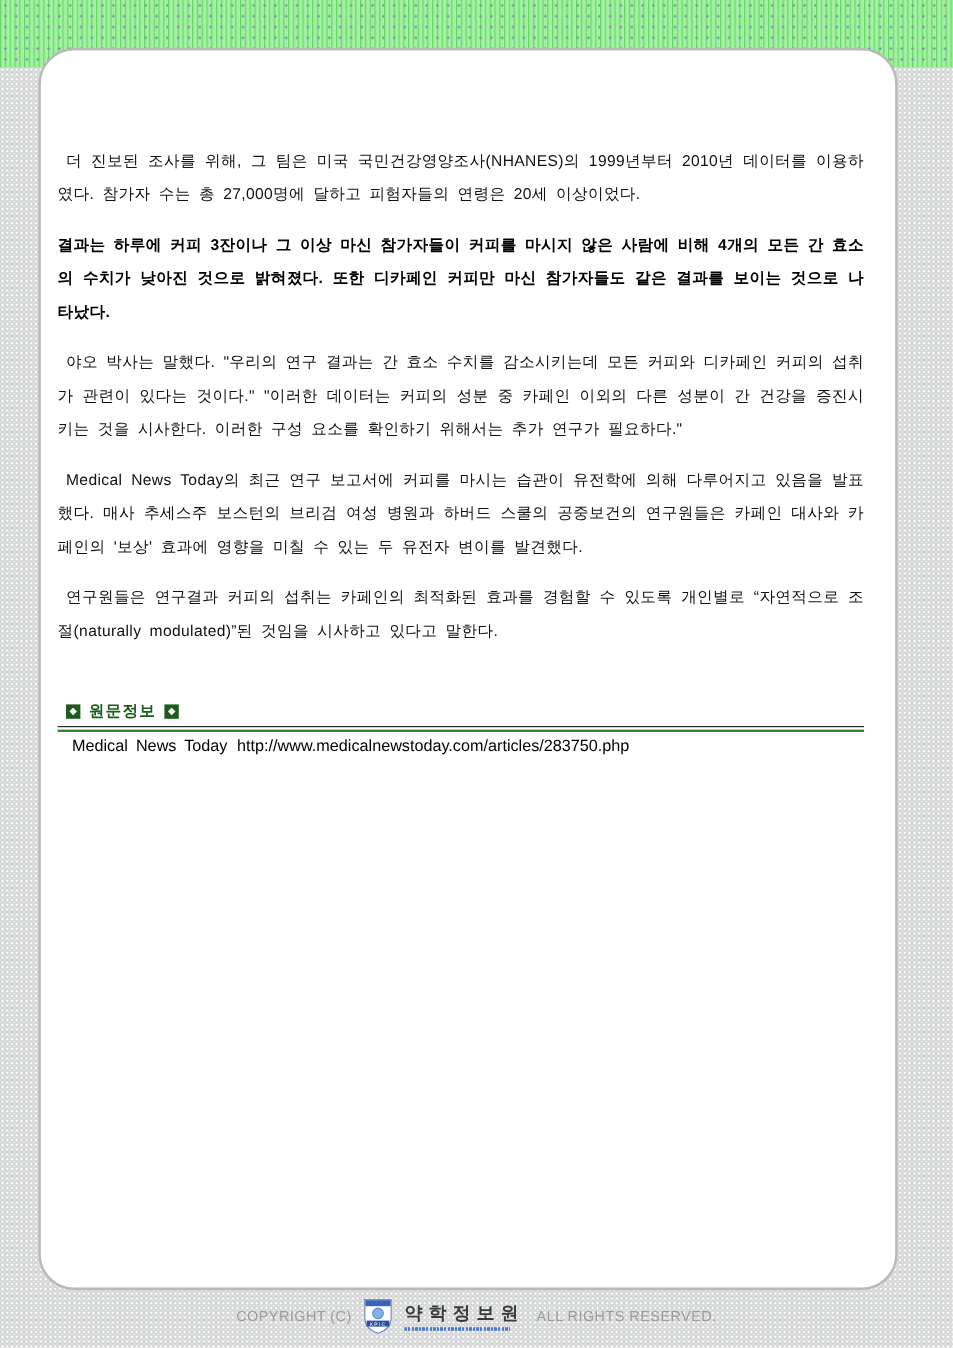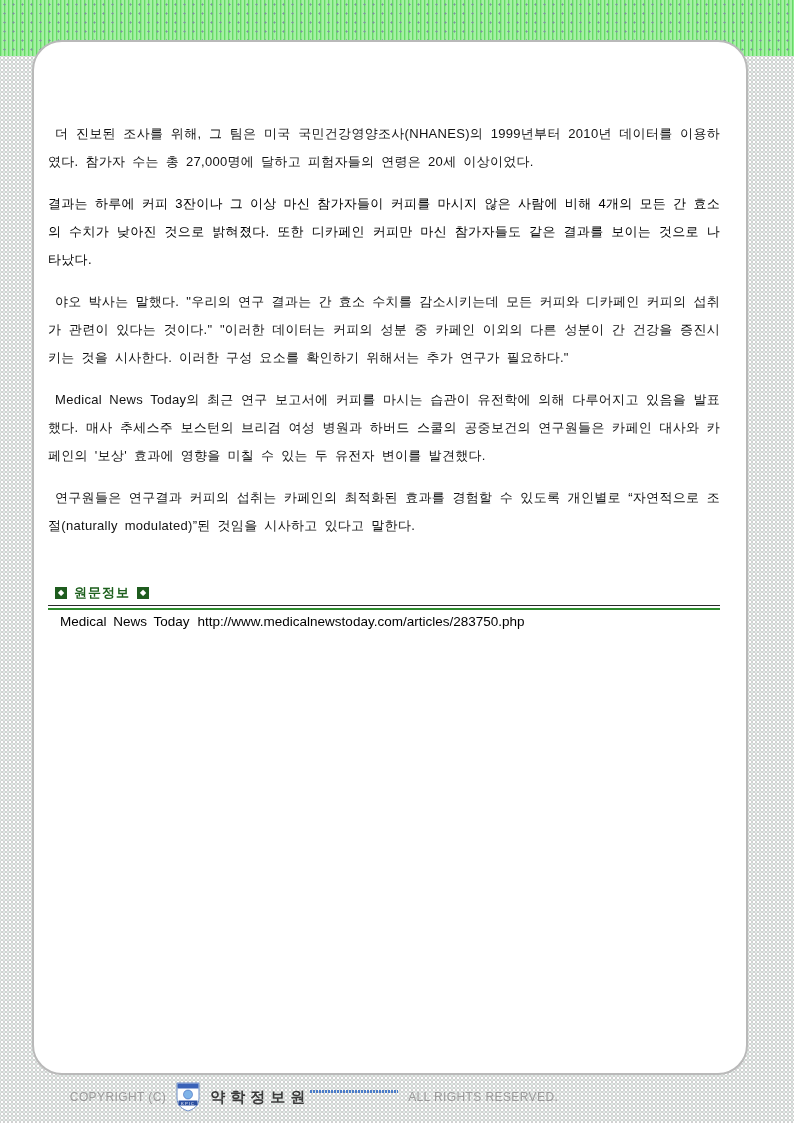--- a/index.html
+++ b/index.html
@@ -45,21 +45,21 @@
     font-size: 13px;
     line-height: 28px;
     color: #111111;
     text-align: justify;
     word-spacing: 3px;
     letter-spacing: 0.3px;
     text-indent: 7px;
     margin-bottom: 14px;
   }
   .para.key-finding {
-    font-weight: normal;
+    font-weight: bold;
     color: #000000;
     text-indent: 0;
   }
 
   .source-block { margin-top: 44px; }
   .source-header {
     display: flex;
     align-items: center;
     padding-bottom: 3px;
     border-bottom: 1px solid #2a2a2a;
@@ -92,35 +92,35 @@
     color: #000000;
     word-spacing: 3px;
     padding-left: 12px;
   }
   .source-url { margin-left: 8px; }
 
   
   .footer {
     position: absolute;
     top: 1077px; left: 0;
-    width: 628px; height: 40px;
+    width: 794px; height: 40px;
     display: flex;
     align-items: center;
     justify-content: center;
     gap: 10px;
     z-index: 3;
   }
   .footer-text {
     font-size: 12px;
     color: #9b9b9b;
     letter-spacing: 0.4px;
   }
   .org-wrap {
     display: inline-flex;
-    flex-direction: row;
+    flex-direction: column;
     align-items: flex-start;
   }
   .org-name {
     font-size: 15px;
     font-weight: 600;
     color: #3a3a3a;
     letter-spacing: 5px;
   }
   .org-subtext-bar {
     width: 88px; height: 3px;

